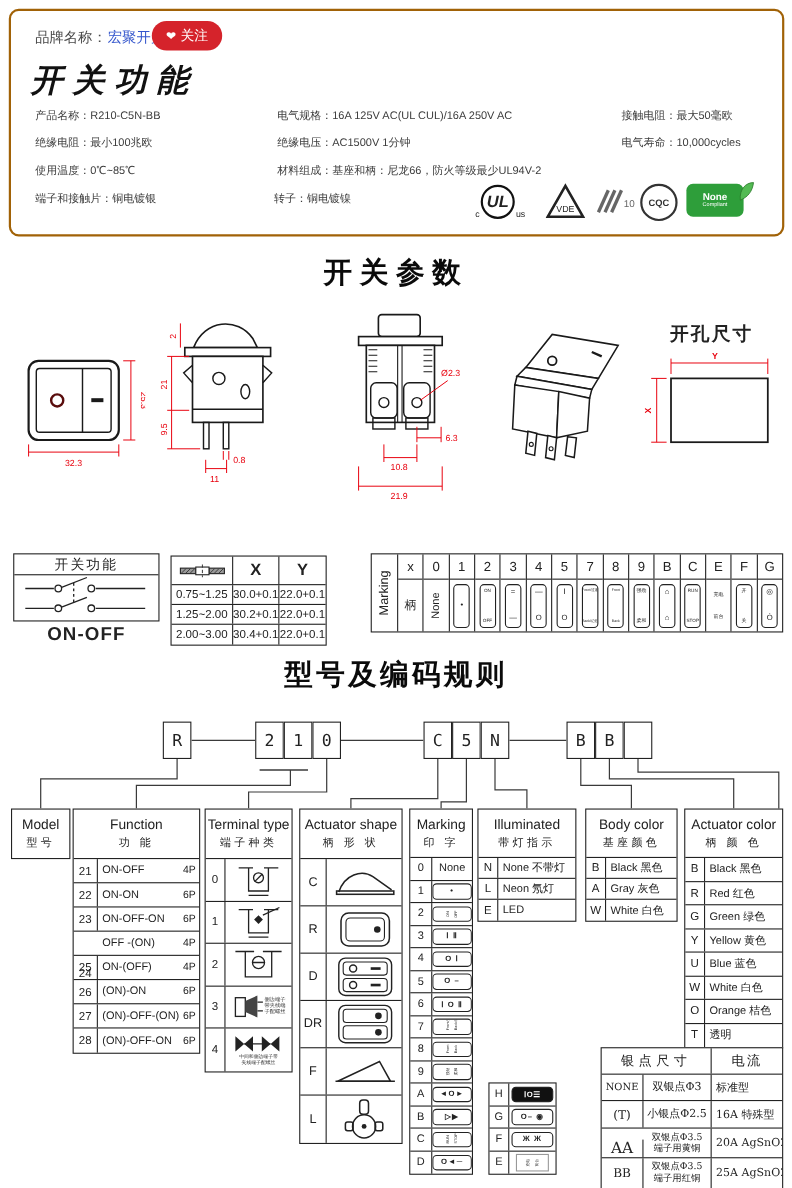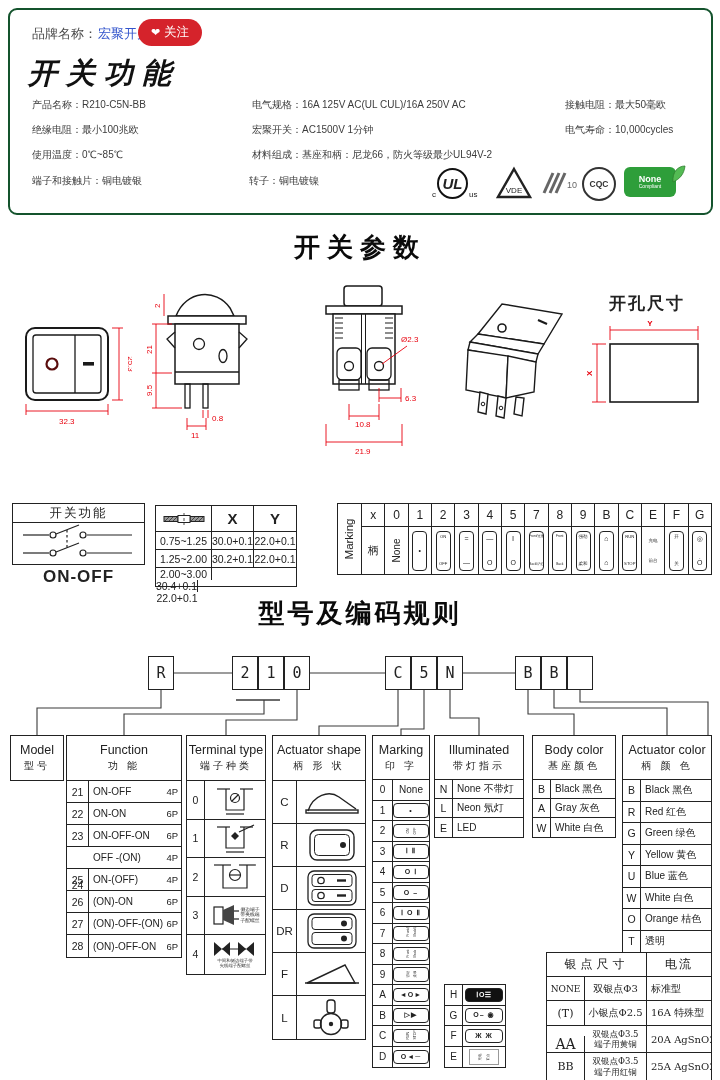--- a/index.html
+++ b/index.html
@@ -1,20 +1,20 @@
 <!DOCTYPE html>
 <html><head>
 <meta charset="utf-8">
 <style>
   html,body{margin:0;padding:0;background:#fff;}
   #page{position:relative;width:720px;height:1080px;background:#fff;overflow:hidden;
         font-family:"Liberation Sans",sans-serif;color:#222;}
   .abs{position:absolute;}
   
-  #pcard{position:absolute;left:8px;top:8px;width:701px;height:203px;border:2px solid #14532d;
+  #pcard{position:absolute;left:8px;top:8px;width:701px;height:203px;border:2px solid #a16207;
          border-radius:9px;background:#fff;}
   .brand-label{position:absolute;left:22px;top:15px;font-size:13px;color:#4a4a4a;}
   .brand-link{position:absolute;left:88px;top:15px;font-size:13px;color:#3355cc;text-decoration:none;cursor:pointer;}
   .follow{position:absolute;left:128px;top:9px;width:64px;height:27px;border-radius:14px;background:#d5232b;
           color:#fff;font-size:12.5px;display:flex;align-items:center;justify-content:center;gap:4px;cursor:pointer;}
   .follow .ht{font-size:11px;}
   .ptitle{position:absolute;left:18px;top:44px;font-family:"DejaVu Serif",serif;font-style:italic;font-weight:bold;
           font-size:29px;letter-spacing:9px;color:#111;}
   .pp{position:absolute;font-size:10px;color:#3c3c3c;white-space:nowrap;text-align:center;}
   
@@ -32,21 +32,21 @@
   
   .h1{position:absolute;width:720px;text-align:center;font-size:26px;font-weight:bold;letter-spacing:7px;color:#0a0a0a;}
   
   #funcbox{position:absolute;left:12px;top:503px;width:133px;height:62px;border:1.2px solid #222;box-sizing:border-box;}
   #funcbox .ft{height:18px;border-bottom:1.2px solid #222;text-align:center;font-size:12.5px;
                font-family:"DejaVu Serif",serif;letter-spacing:2px;line-height:18px;}
   #onoff{position:absolute;left:12px;top:567px;width:133px;text-align:center;font-size:17px;font-weight:bold;letter-spacing:1px;}
   #xytable{position:absolute;left:155px;top:505px;width:142px;border:1.2px solid #222;background:#fff;box-sizing:border-box;}
   .xrow{display:flex;border-bottom:1px solid #222;height:18px;box-sizing:border-box;}
   .xrow.xhead{height:26px;}
-  .xrow:last-child{border-bottom:none;flex-direction:column;}
+  .xrow:last-child{border-bottom:none;}
   .xc{border-right:1px solid #222;display:flex;align-items:center;justify-content:center;box-sizing:border-box;
       font-size:10.5px;white-space:nowrap;}
   .xc:last-child{border-right:none;}
   .xc0{width:56px;flex:none;}
   .xn{width:42px;flex:none;}
   .xh{font-size:15px;font-weight:bold;}
   #mstrip{position:absolute;left:337px;top:503px;width:375px;height:72px;border:1.2px solid #222;background:#fff;
           box-sizing:border-box;display:flex;}
   .mlabel{width:23px;flex:none;border-right:1px solid #222;display:flex;align-items:center;justify-content:center;}
   .mlabel span{transform:rotate(-90deg);font-size:11.5px;white-space:nowrap;}
@@ -136,21 +136,21 @@
       </div>
       <svg width="16" height="20" viewBox="0 0 16 20" style="margin-left:-6px;margin-top:-16px;">
         <path d="M3,18 C2,8 8,2 15,2 C14,10 10,15 3,18 Z" fill="#54bb54" stroke="#2e7d2e" stroke-width="0.8"></path>
       </svg>
     </div>
   <div class="pp" style="left: 22px; top: 88px;">产品名称：R210-C5N-BB</div>
       <div class="pp" style="left: 22px; top: 113px;">绝缘电阻：最小100兆欧</div>
       <div class="pp" style="left: 22px; top: 138px;">使用温度：0℃~85℃</div>
       <div class="pp" style="left: 22px; top: 164px;">端子和接触片：铜电镀银</div>
       <div class="pp" style="left: 242px; top: 88px;">电气规格：16A 125V AC(UL CUL)/16A 250V AC</div>
-      <div class="pp" style="left: 242px; top: 113px;">宏聚开关：AC1500V 1分钟</div>
+      <div class="pp" style="left: 242px; top: 113px;">绝缘电压：AC1500V 1分钟</div>
       <div class="pp" style="left: 242px; top: 138px;">材料组成：基座和柄：尼龙66，防火等级最少UL94V-2</div>
       <div class="pp" style="left: 239px; top: 164px;">转子：铜电镀镍</div>
       <div class="pp" style="left: 555px; top: 88px;">接触电阻：最大50毫欧</div>
       <div class="pp" style="left: 555px; top: 113px;">电气寿命：10,000cycles</div>
     </div>
 
   <div class="h1" style="top:230px;">开关参数</div>
 
   <div class="abs" style="left:14px;top:318px;">
     <svg width="118" height="118" viewBox="0 0 118 118">

